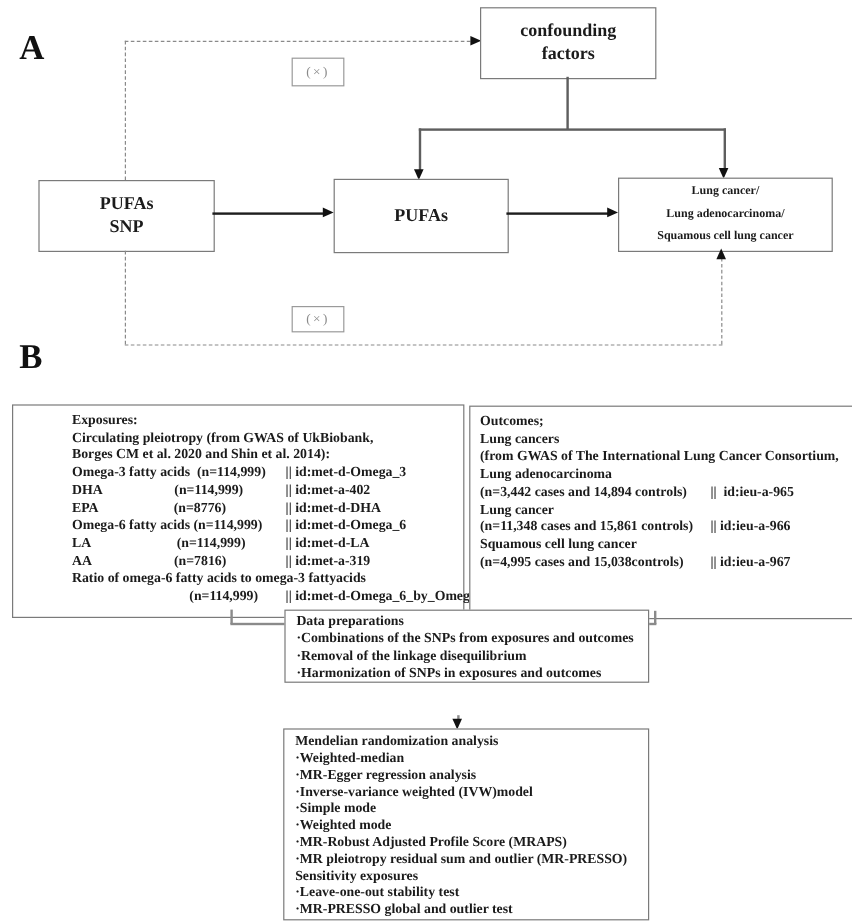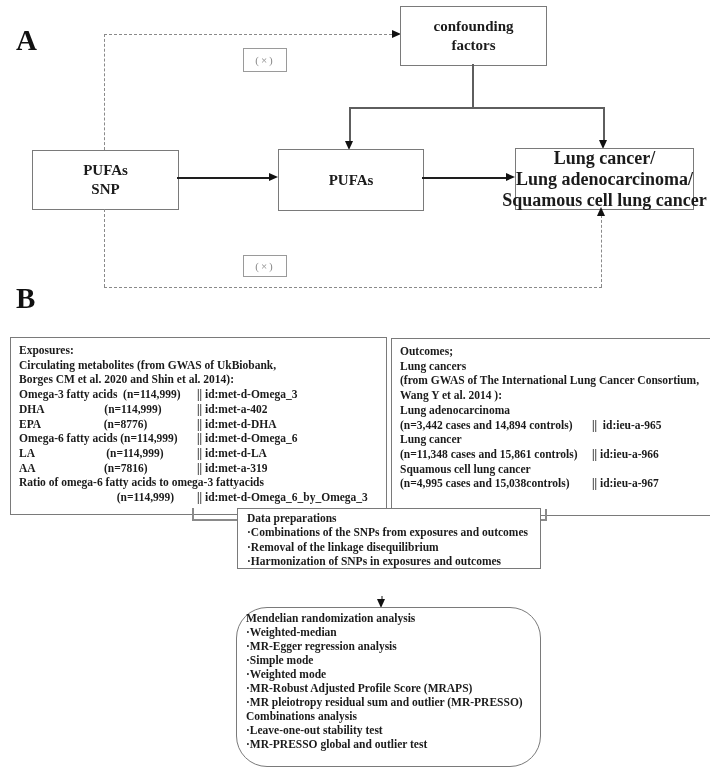--- a/index.html
+++ b/index.html
@@ -9,21 +9,21 @@
   }
   
   .panel-label{position:absolute;font-size:29px;font-weight:bold;line-height:1;color:#111;}
   
   .node{
     position:absolute;border:1.6px solid #7a7a7a;background:#fff;
     display:flex;flex-direction:column;align-items:center;justify-content:center;
     text-align:center;font-weight:bold;font-size:15px;line-height:19px;
   }
   .node .ln{white-space:nowrap;}
-  #lung-node{font-size:18px;line-height:18.5px;justify-content:space-between;}
+  #lung-node{font-size:10px;line-height:18.5px;}
   
   .crossbox{
     position:absolute;border:1.4px solid #9a9a9a;background:#fff;color:#8a8a8a;
     display:flex;align-items:center;justify-content:center;
     font-size:11px;letter-spacing:2px;font-weight:normal;
   }
   
   .solid-h{position:absolute;height:2px;background:#1e1e1e;}
   .elbow-h{position:absolute;height:1.6px;background:#5e5e5e;}
   .elbow-v{position:absolute;width:1.6px;background:#5e5e5e;}
@@ -38,21 +38,21 @@
   .tri-u{border-left:4.5px solid transparent;border-right:4.5px solid transparent;border-bottom:9px solid #111;}
   
   .tbox{
     position:absolute;border:1.5px solid #7a7a7a;background:#fff;
     font-weight:bold;font-size:11.5px;line-height:14.7px;color:#1b1b1b;
   }
   .tbox .brow{white-space:pre;}
   .tbox .ca{display:inline-block;white-space:pre;vertical-align:top;}
   .tbox .cb{white-space:pre;}
   #exposures-box{padding:5px 2px 0 8px;}
-  #exposures-box .ca{width:178px;}
+  #exposures-box .ca{width:178px;margin-left:41px;}
   #outcomes-box{padding:5px 2px 0 8px;}
   #outcomes-box .ca{width:192px;}
   #dataprep-box{padding:2px 2px 0 9px;line-height:14.3px;}
   #mr-box{padding:3px 2px 0 9px;line-height:14px;}
 </style>
 </head>
 <body>
 
 <div id="stage">
 
@@ -100,37 +100,36 @@
   <div class="dash-v" style="left:601px;top:215px;height:72px;"></div>
   <div class="tri tri-u" style="left:597px;top:207px;"></div>
   <div class="crossbox" style="left:243px;top:255px;width:42px;height:20px;">
     <span>(×)</span>
   </div>
 
   <div class="panel-label" style="left:16px;top:284px;">B</div>
 
   <div class="tbox" id="exposures-box" style="left:10px;top:337px;width:365px;height:171px;">
       <div class="brow"><span class="ca">Exposures:</span></div>
-      <div class="brow"><span class="ca">Circulating metabolites (from GWAS of UkBiobank,</span></div>
+      <div class="brow"><span class="ca">Circulating pleiotropy (from GWAS of UkBiobank,</span></div>
       <div class="brow"><span class="ca">Borges CM et al. 2020 and Shin et al. 2014):</span></div>
       <div class="brow"><span class="ca">Omega-3 fatty acids  (n=114,999)</span><span class="cb">|| id:met-d-Omega_3</span></div>
       <div class="brow"><span class="ca">DHA                     (n=114,999)</span><span class="cb">|| id:met-a-402</span></div>
       <div class="brow"><span class="ca">EPA                      (n=8776)</span><span class="cb">|| id:met-d-DHA</span></div>
       <div class="brow"><span class="ca">Omega-6 fatty acids (n=114,999)</span><span class="cb">|| id:met-d-Omega_6</span></div>
       <div class="brow"><span class="ca">LA                         (n=114,999)</span><span class="cb">|| id:met-d-LA</span></div>
       <div class="brow"><span class="ca">AA                        (n=7816)</span><span class="cb">|| id:met-a-319</span></div>
       <div class="brow"><span class="ca">Ratio of omega-6 fatty acids to omega-3 fattyacids</span></div>
       <div class="brow"><span class="ca">                                  (n=114,999)</span><span class="cb">|| id:met-d-Omega_6_by_Omega_3</span></div>
     </div>
 
   <div class="tbox" id="outcomes-box" style="left:391px;top:338px;width:311px;height:171px;">
       <div class="brow"><span class="ca">Outcomes;</span></div>
       <div class="brow"><span class="ca">Lung cancers</span></div>
       <div class="brow"><span class="ca">(from GWAS of The International Lung Cancer Consortium,</span></div>
-      <div class="brow"><span class="ca">Wang Y et al. 2014 ):</span></div>
       <div class="brow"><span class="ca">Lung adenocarcinoma</span></div>
       <div class="brow"><span class="ca">(n=3,442 cases and 14,894 controls)</span><span class="cb">||  id:ieu-a-965</span></div>
       <div class="brow"><span class="ca">Lung cancer</span></div>
       <div class="brow"><span class="ca">(n=11,348 cases and 15,861 controls)</span><span class="cb">|| id:ieu-a-966</span></div>
       <div class="brow"><span class="ca">Squamous cell lung cancer</span></div>
       <div class="brow"><span class="ca">(n=4,995 cases and 15,038controls)</span><span class="cb">|| id:ieu-a-967</span></div>
     </div>
 
   <div class="conn-v" style="left:192px;top:508px;height:12px;"></div>
   <div class="conn-v" style="left:545px;top:509px;height:11px;"></div>
@@ -141,26 +140,27 @@
   <div class="tbox" id="dataprep-box" style="left:237px;top:508px;width:291px;height:57px;">
       <div class="brow">Data preparations</div>
       <div class="brow">·Combinations of the SNPs from exposures and outcomes</div>
       <div class="brow">·Removal of the linkage disequilibrium</div>
       <div class="brow">·Harmonization of SNPs in exposures and outcomes</div>
     </div>
 
   <div class="conn-v" style="left:381px;top:596px;height:6px;"></div>
   <div class="tri tri-d" style="left:377px;top:599px;"></div>
 
-  <div class="tbox" id="mr-box" style="left:236px;top:607px;width:292px;height:155px;border-radius:31px;">
+  <div class="tbox" id="mr-box" style="left:236px;top:607px;width:292px;height:155px;">
       <div class="brow">Mendelian randomization analysis</div>
       <div class="brow">·Weighted-median</div>
       <div class="brow">·MR-Egger regression analysis</div>
+      <div class="brow">·Inverse-variance weighted (IVW)model</div>
       <div class="brow">·Simple mode</div>
       <div class="brow">·Weighted mode</div>
       <div class="brow">·MR-Robust Adjusted Profile Score (MRAPS)</div>
       <div class="brow">·MR pleiotropy residual sum and outlier (MR-PRESSO)</div>
-      <div class="brow">Combinations analysis</div>
+      <div class="brow">Sensitivity exposures</div>
       <div class="brow">·Leave-one-out stability test</div>
       <div class="brow">·MR-PRESSO global and outlier test</div>
     </div>
 
 </div>
 
 </body></html>

